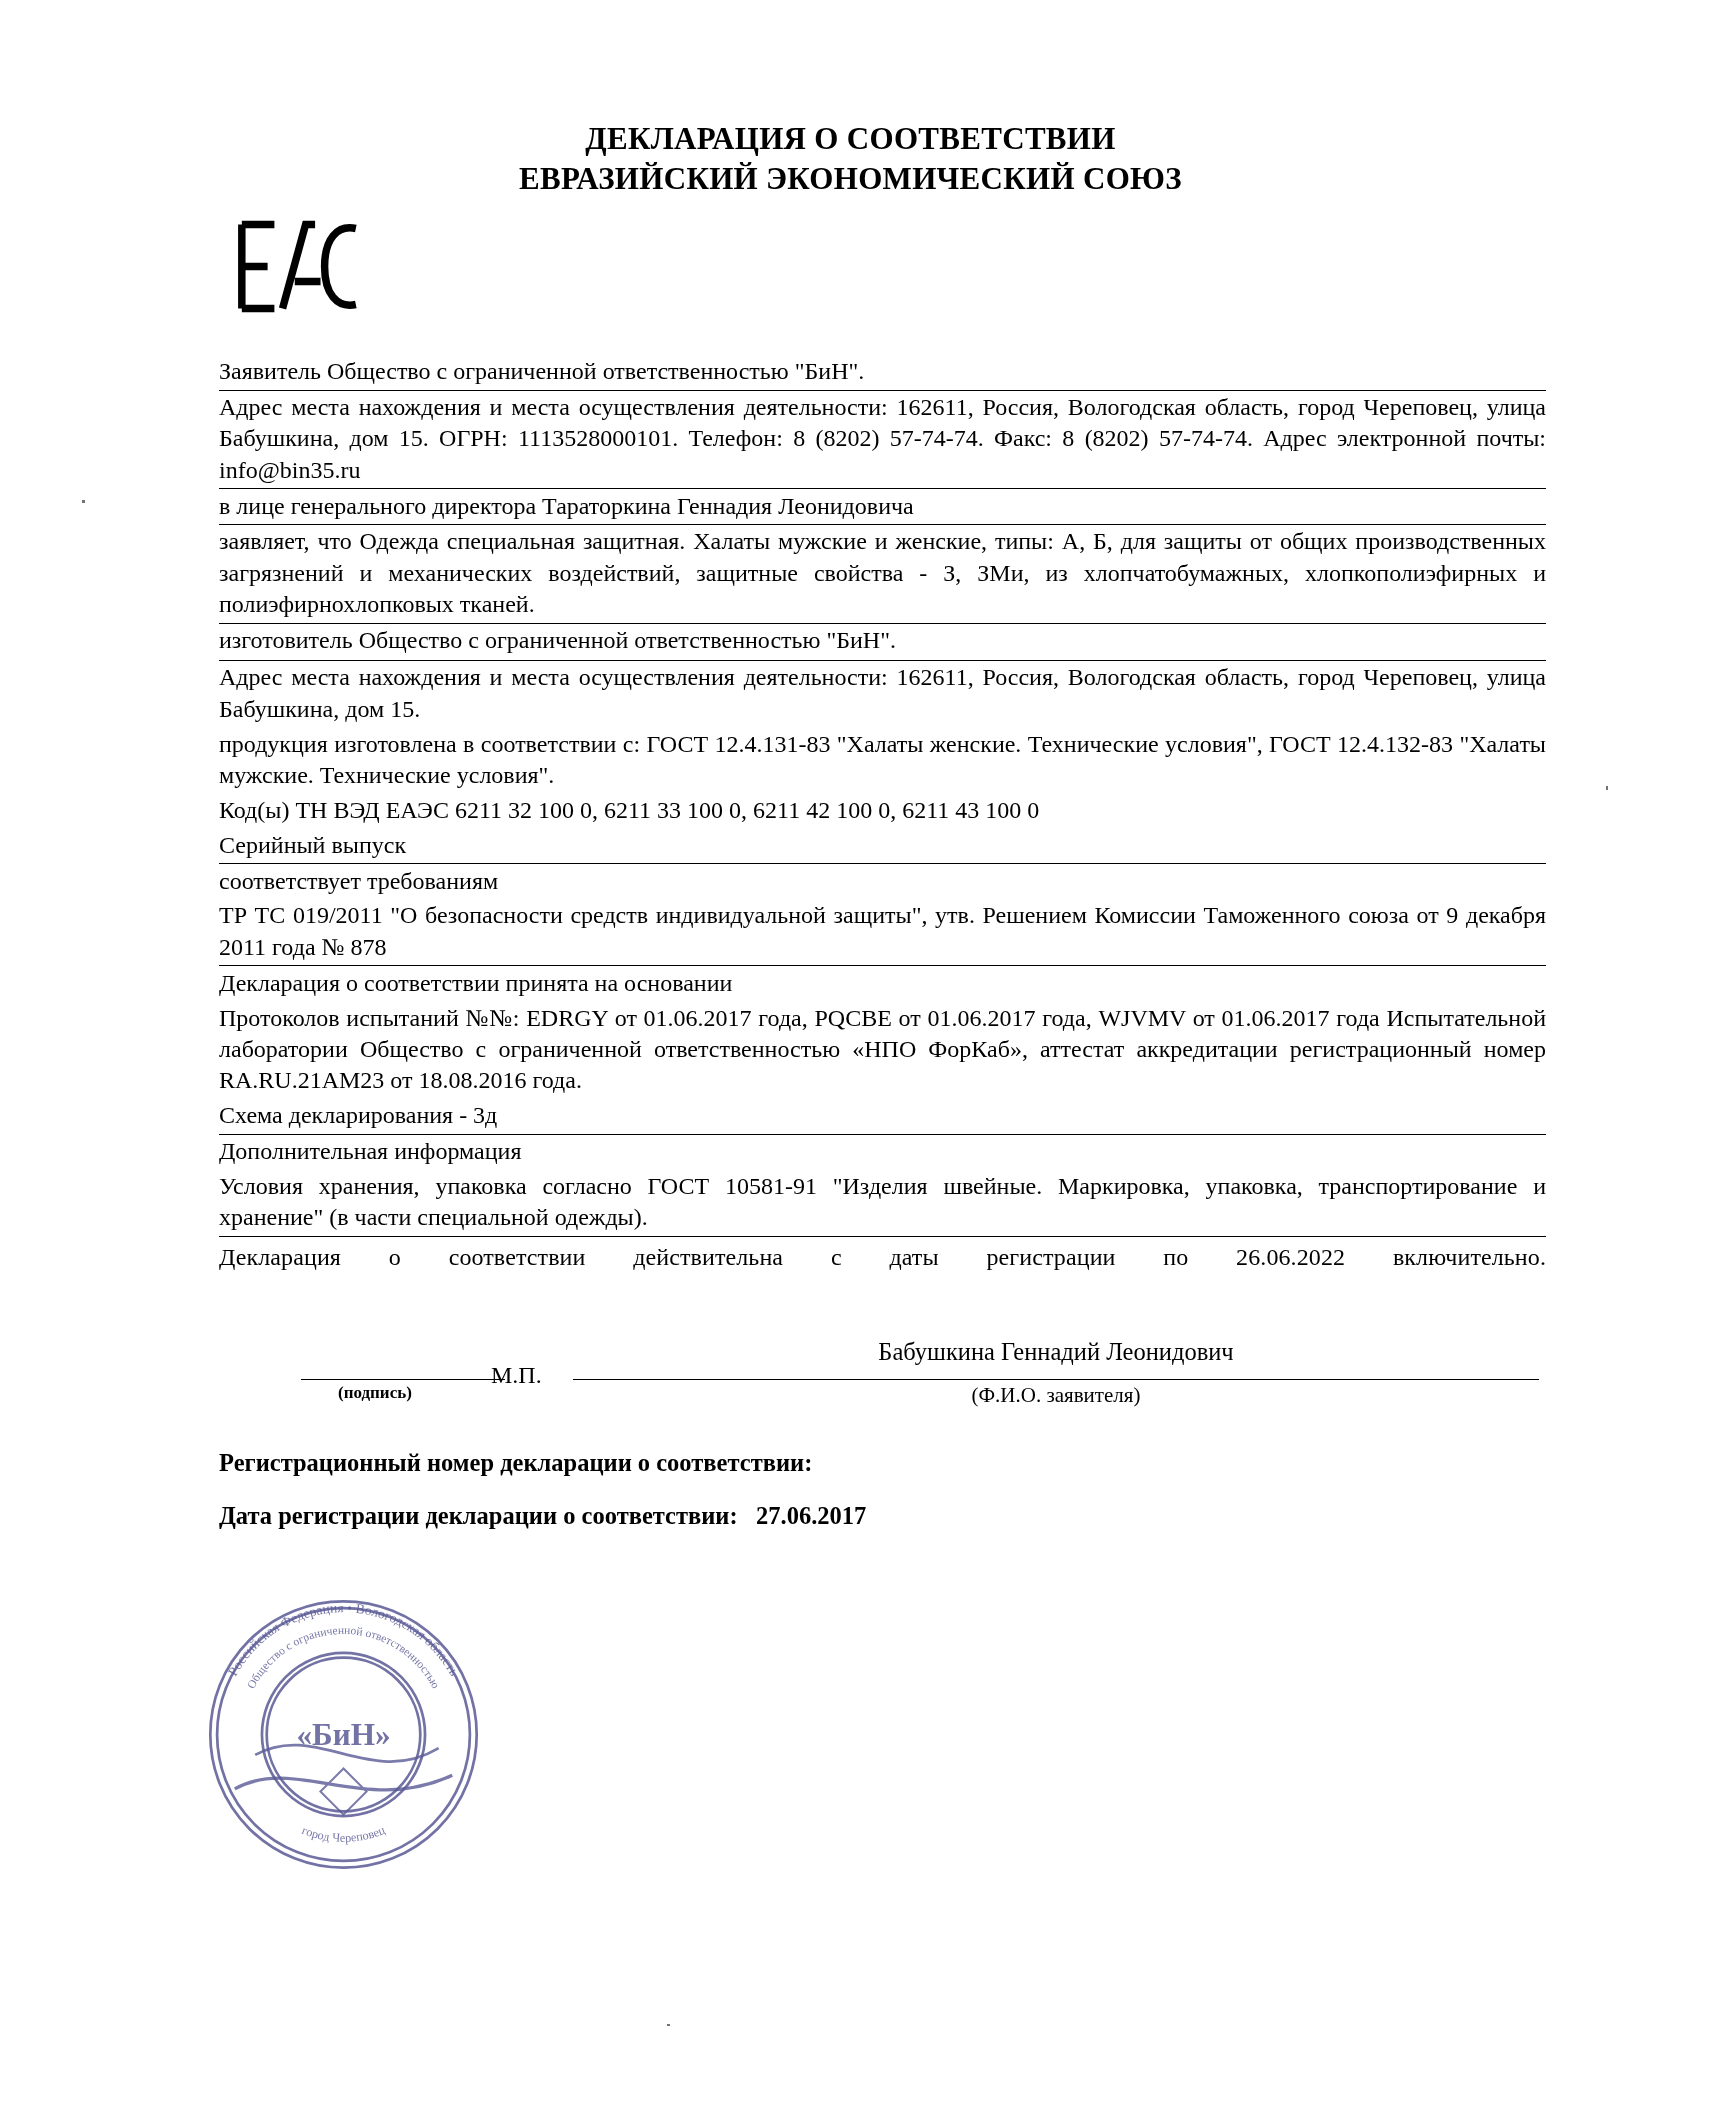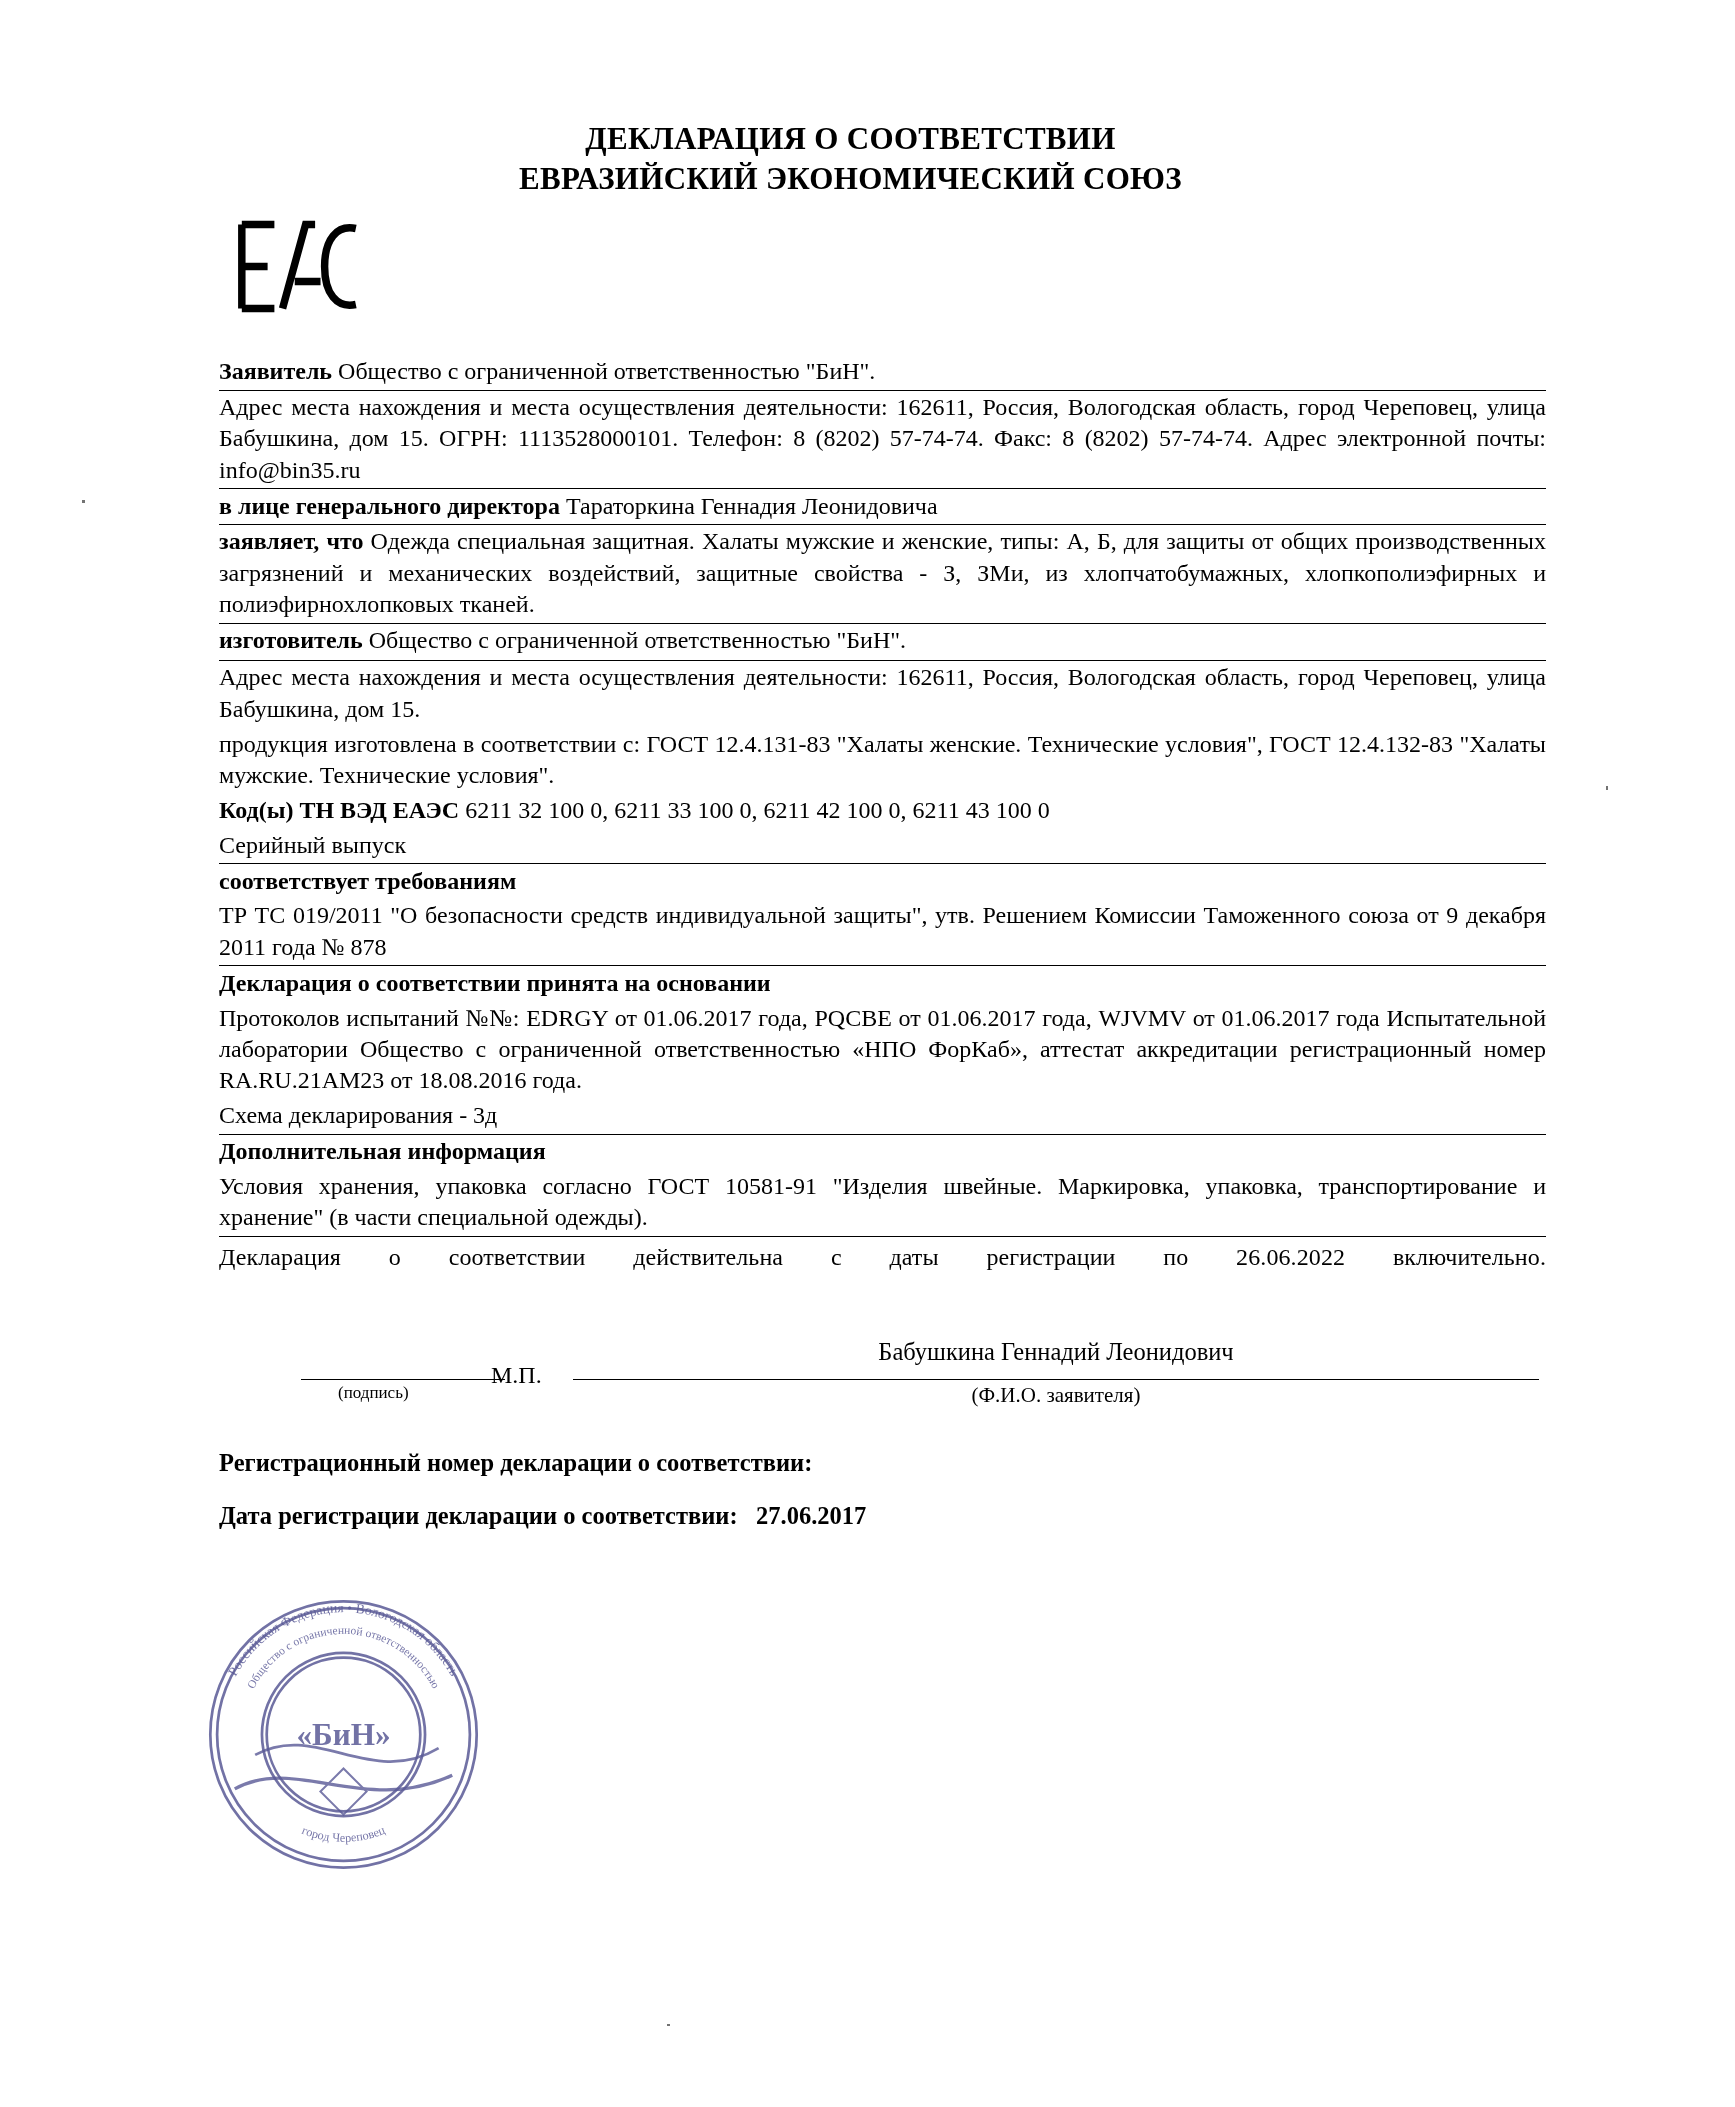--- a/index.html
+++ b/index.html
@@ -51,21 +51,21 @@
   }
   .row.noline {
     border-bottom: none;
   }
   .txt {
     font-size: 24px;
     line-height: 1.31;
     text-align: left;
     white-space: pre-wrap;
   }
-  .b { font-weight: bold; }
+  .b { font-weight: normal; }
   .justify {
     text-align: justify;
   }
   .valid-row {
     font-weight: normal;
     font-size: 24px;
     letter-spacing: 0.1px;
     text-align: justify;
     text-align-last: justify;
     padding-top: 6.8px;
@@ -80,20 +80,21 @@
     position: absolute;
     left: 272px;
     top: 82px;
     font-size: 24px;
   }
   .podpis {
     position: absolute;
     left: 119px;
     top: 103px;
     font-size: 17px;
+    font-weight: bold;
   }
   .sign-left-line {
     position: absolute;
     left: 82px;
     top: 99px;
     width: 204px;
     border-bottom: 1.4px solid #000;
   }
   .fio-line {
     position: absolute;

